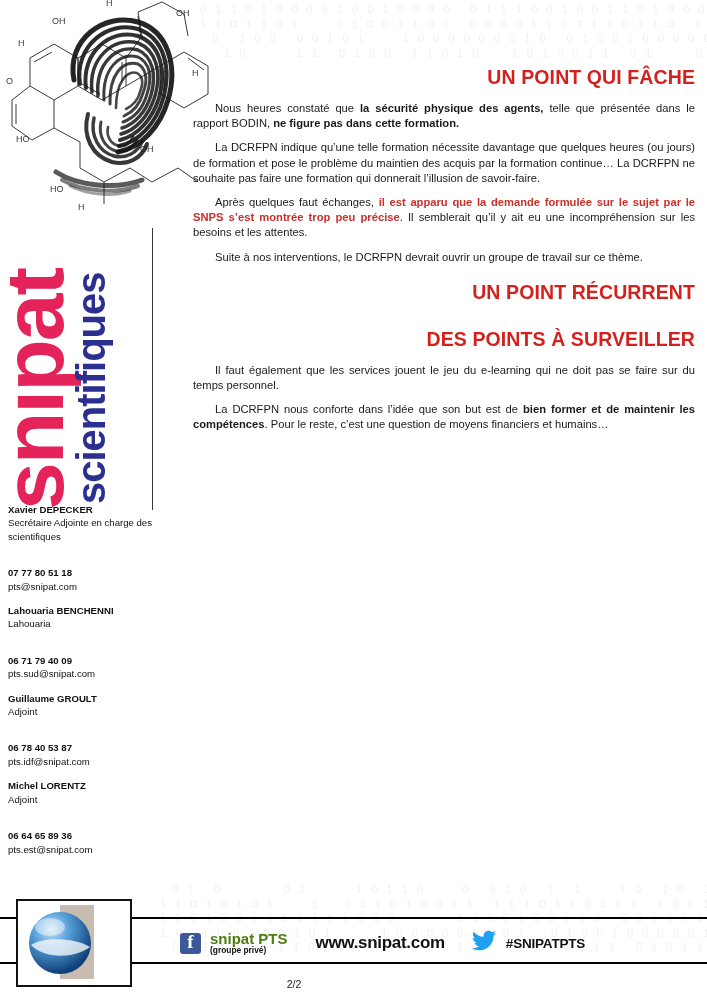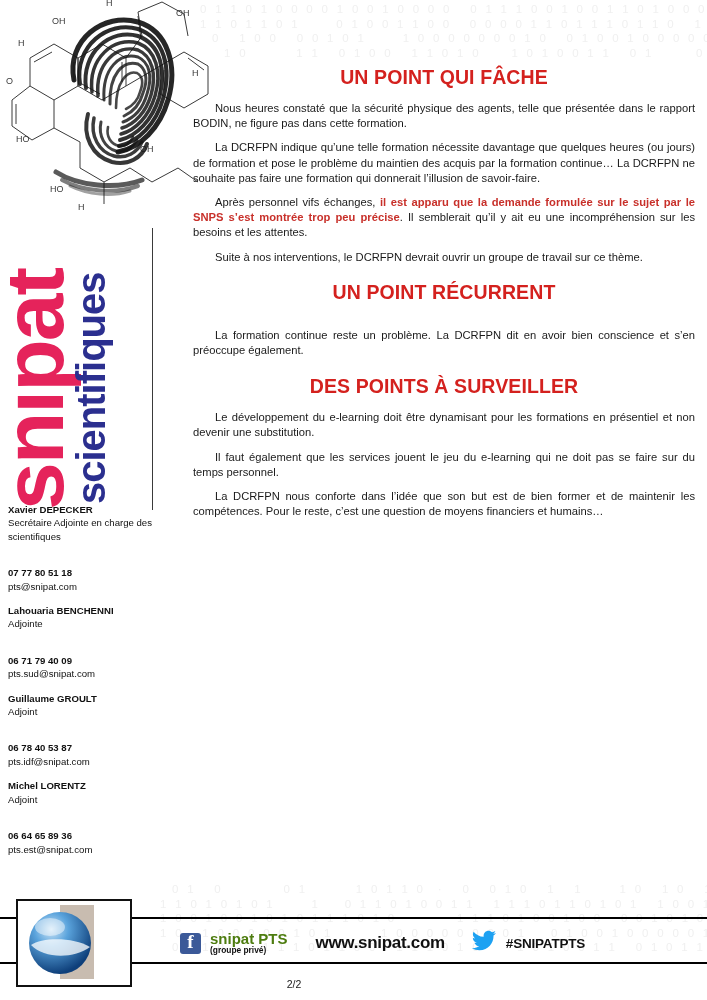--- a/index.html
+++ b/index.html
@@ -87,38 +87,38 @@
   #article {
     position: absolute;
     left: 193px;
     top: 66px;
     width: 502px;
   }
   h2.section-heading {
     color: #D4211E;
     font-weight: bold;
     font-size: 19.5px;
-    text-align: center;
+    text-align: right;
     margin: 0;
     padding: 0;
     letter-spacing: 0.1px;
   }
   h2.h-fache      { margin: 0 0 12px 0; }
   h2.h-recurrent  { margin: 16px 0 24px 0; }
   h2.h-surveiller { margin: 17px 0 12px 0; }
 
   p.para {
     margin: 0 0 9px 0;
     font-size: 11.2px;
     line-height: 15.2px;
     text-align: justify;
     text-indent: 22px;
     color: #1a1a1a;
   }
-  p.para b { font-weight: normal; }
+  p.para b { font-weight: bold; }
   p.para .red { color: #C8302A; font-weight: bold; }
 
   
   #footer-rule-top {
     position: absolute;
     left: 0;
     top: 917px;
     width: 707px;
     height: 2px;
     background: #000000;
@@ -299,21 +299,21 @@
 
   <div id="contacts">
       <div class="contact-block">
         <div class="contact-name">Xavier DEPECKER</div>
         <div class="contact-role">Secrétaire Adjointe en charge des scientifiques</div>
         <div class="contact-phone">07 77 80 51 18</div>
         <div class="contact-mail">pts@snipat.com</div>
       </div>
       <div class="contact-block">
         <div class="contact-name">Lahouaria BENCHENNI</div>
-        <div class="contact-role">Adjointe</div>
+        <div class="contact-role">Lahouaria</div>
         <div class="contact-phone">06 71 79 40 09</div>
         <div class="contact-mail">pts.sud@snipat.com</div>
       </div>
       <div class="contact-block">
         <div class="contact-name">Guillaume GROULT</div>
         <div class="contact-role">Adjoint</div>
         <div class="contact-phone">06 78 40 53 87</div>
         <div class="contact-mail">pts.idf@snipat.com</div>
       </div>
       <div class="contact-block">
@@ -321,26 +321,24 @@
         <div class="contact-role">Adjoint</div>
         <div class="contact-phone">06 64 65 89 36</div>
         <div class="contact-mail">pts.est@snipat.com</div>
       </div>
     </div>
 
   <div id="article">
       <h2 class="section-heading h-fache">UN POINT QUI FÂCHE</h2>
       <p class="para"><span>Nous heures constaté que </span><b>la sécurité physique des agents,</b><span> telle que présentée dans le rapport BODIN, </span><b>ne figure pas dans cette formation.</b></p>
       <p class="para"><span>La DCRFPN indique qu’une telle formation nécessite davantage que quelques heures (ou jours) de formation et pose le problème du maintien des acquis par la formation continue… La DCRFPN ne souhaite pas faire une formation qui donnerait l’illusion de savoir-faire.</span></p>
-      <p class="para"><span>Après personnel vifs échanges, </span><span class="red">il est apparu que la demande formulée sur le sujet par le SNPS s’est montrée trop peu précise</span><span>. Il semblerait qu’il y ait eu une incompréhension sur les besoins et les attentes.</span></p>
+      <p class="para"><span>Après quelques faut échanges, </span><span class="red">il est apparu que la demande formulée sur le sujet par le SNPS s’est montrée trop peu précise</span><span>. Il semblerait qu’il y ait eu une incompréhension sur les besoins et les attentes.</span></p>
       <p class="para"><span>Suite à nos interventions, le DCRFPN devrait ouvrir un groupe de travail sur ce thème.</span></p>
       <h2 class="section-heading h-recurrent">UN POINT RÉCURRENT</h2>
-      <p class="para"><span>La formation continue reste un problème. La DCRFPN dit en avoir bien conscience et s’en préoccupe également.</span></p>
       <h2 class="section-heading h-surveiller">DES POINTS À SURVEILLER</h2>
-      <p class="para"><span>Le développement du e-learning doit être dynamisant pour les formations en présentiel et non devenir une substitution.</span></p>
       <p class="para"><span>Il faut également que les services jouent le jeu du e-learning qui ne doit pas se faire sur du temps personnel.</span></p>
       <p class="para"><span>La DCRFPN nous conforte dans l’idée que son but est de </span><b>bien former et de maintenir les compétences</b><span>. Pour le reste, c’est une question de moyens financiers et humains…</span></p>
     </div>
 
   <div class="binary-strip" id="binary-bottom">  0 1   0          0 1        1 0 1 1 0  ·   0   0 1 0   1   1      1 0   1 0   1 0         1 0
 1 1 0 1 0 1 0 1      1    0 1 1 0 1 0 0 1 1   1 1 1 0 1 1 0 1 0 1   1 0 0 1 0 0 1 0      1 1 0 1
 1 0 0 1 0 0 1 0 1 0 1 1 1 0 1 0          1 1 1 0 1 0 0 1 0 0   0 0 1 0 1 0 1 1 1 0 0 1 1 0 1 0 0 0
 1 0   1 0 0 0 0 0 1 0 1        1 0 0 0 0 0 0 0 0 1    0 1 0 0 1 0 0 0 0 0 1 0 1 0      0 0 1 0
   0 1 1 0      1 1 1 0 1 1 0 0   1 1 1 0 1 0      1 0 1 0 0 1 1   0 1 0 1 1 0 0 1 0 0   1 1 1 1 0 1</div>
 

